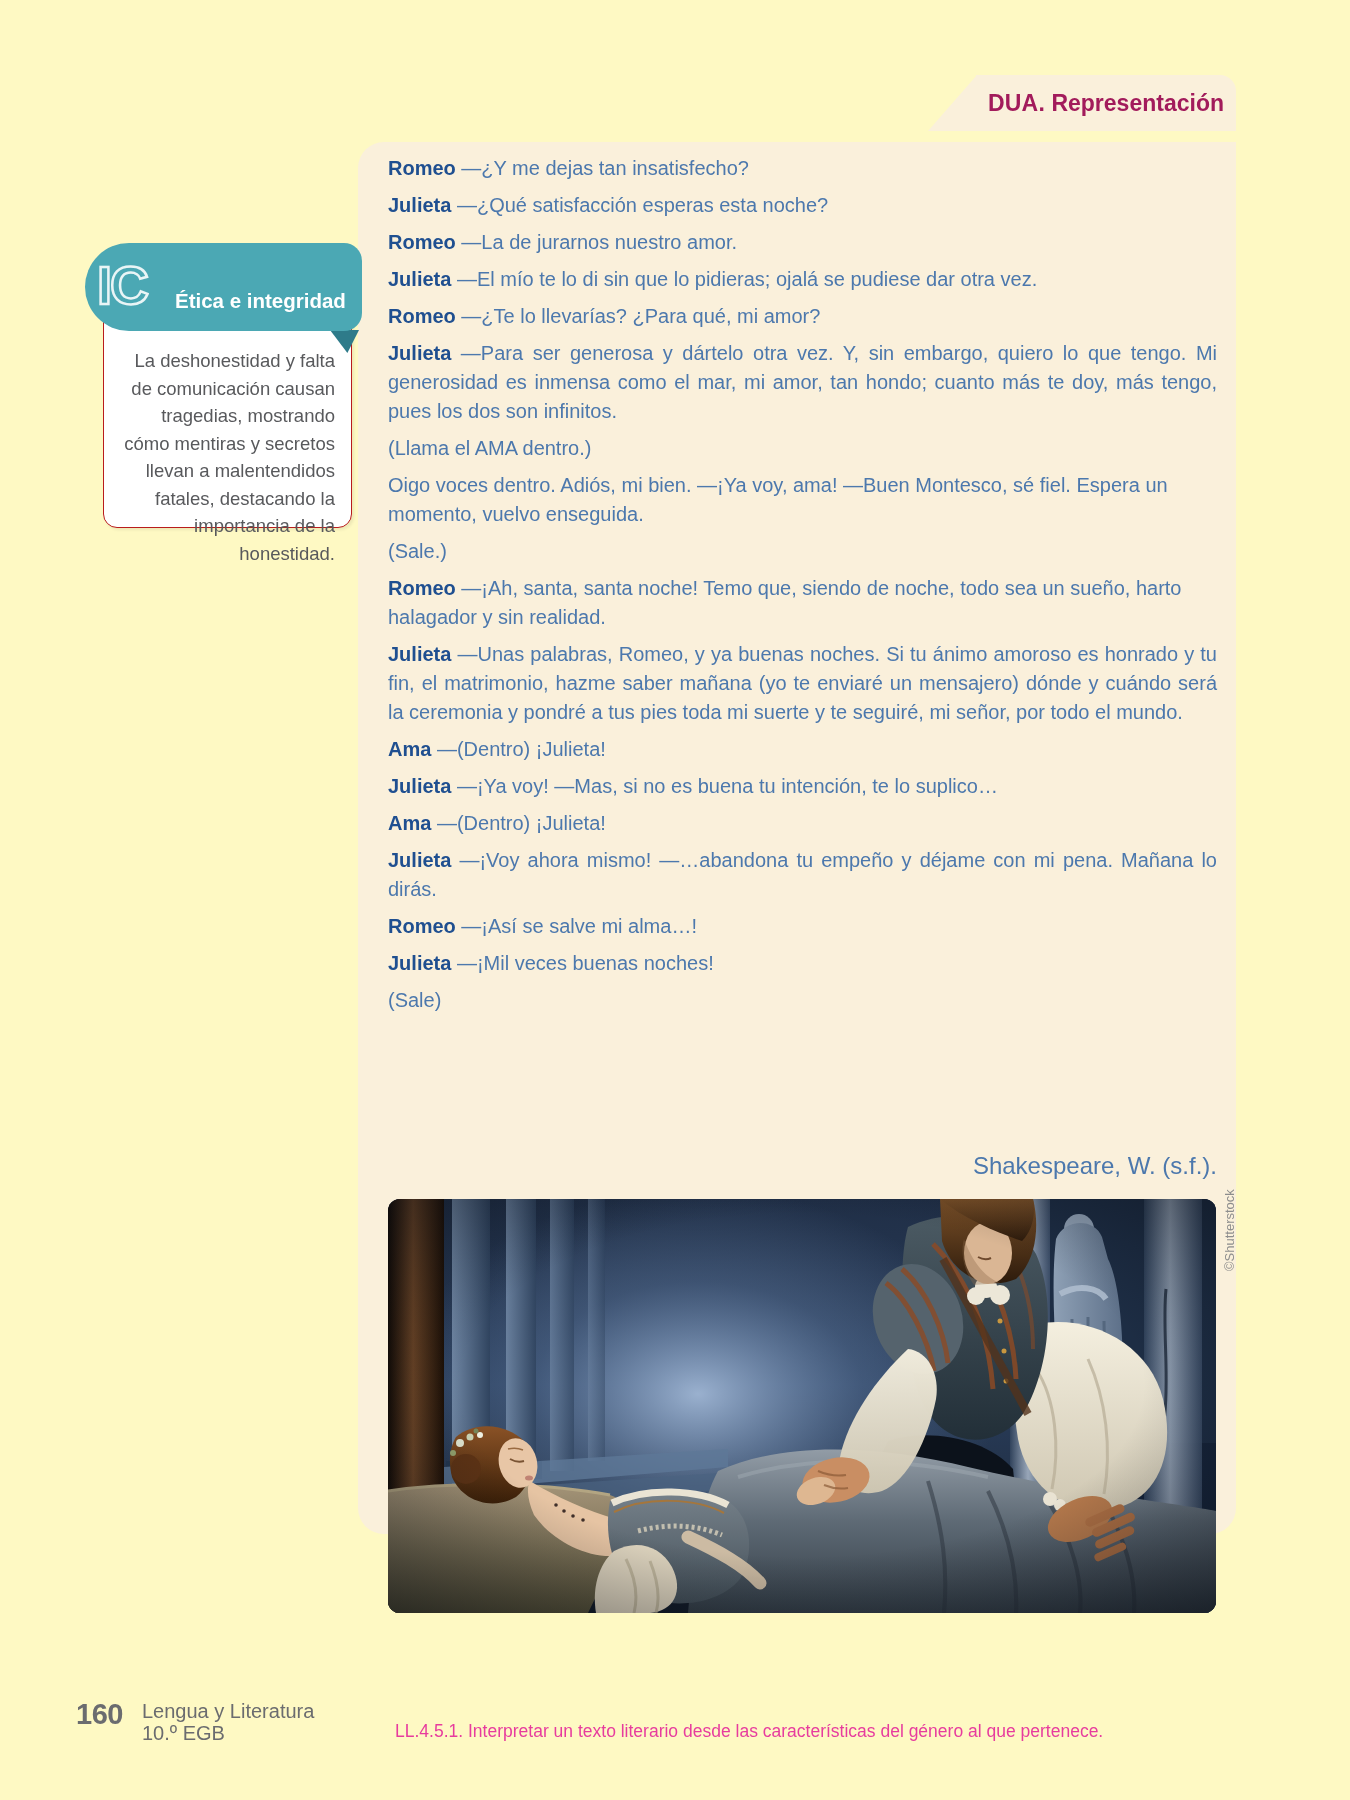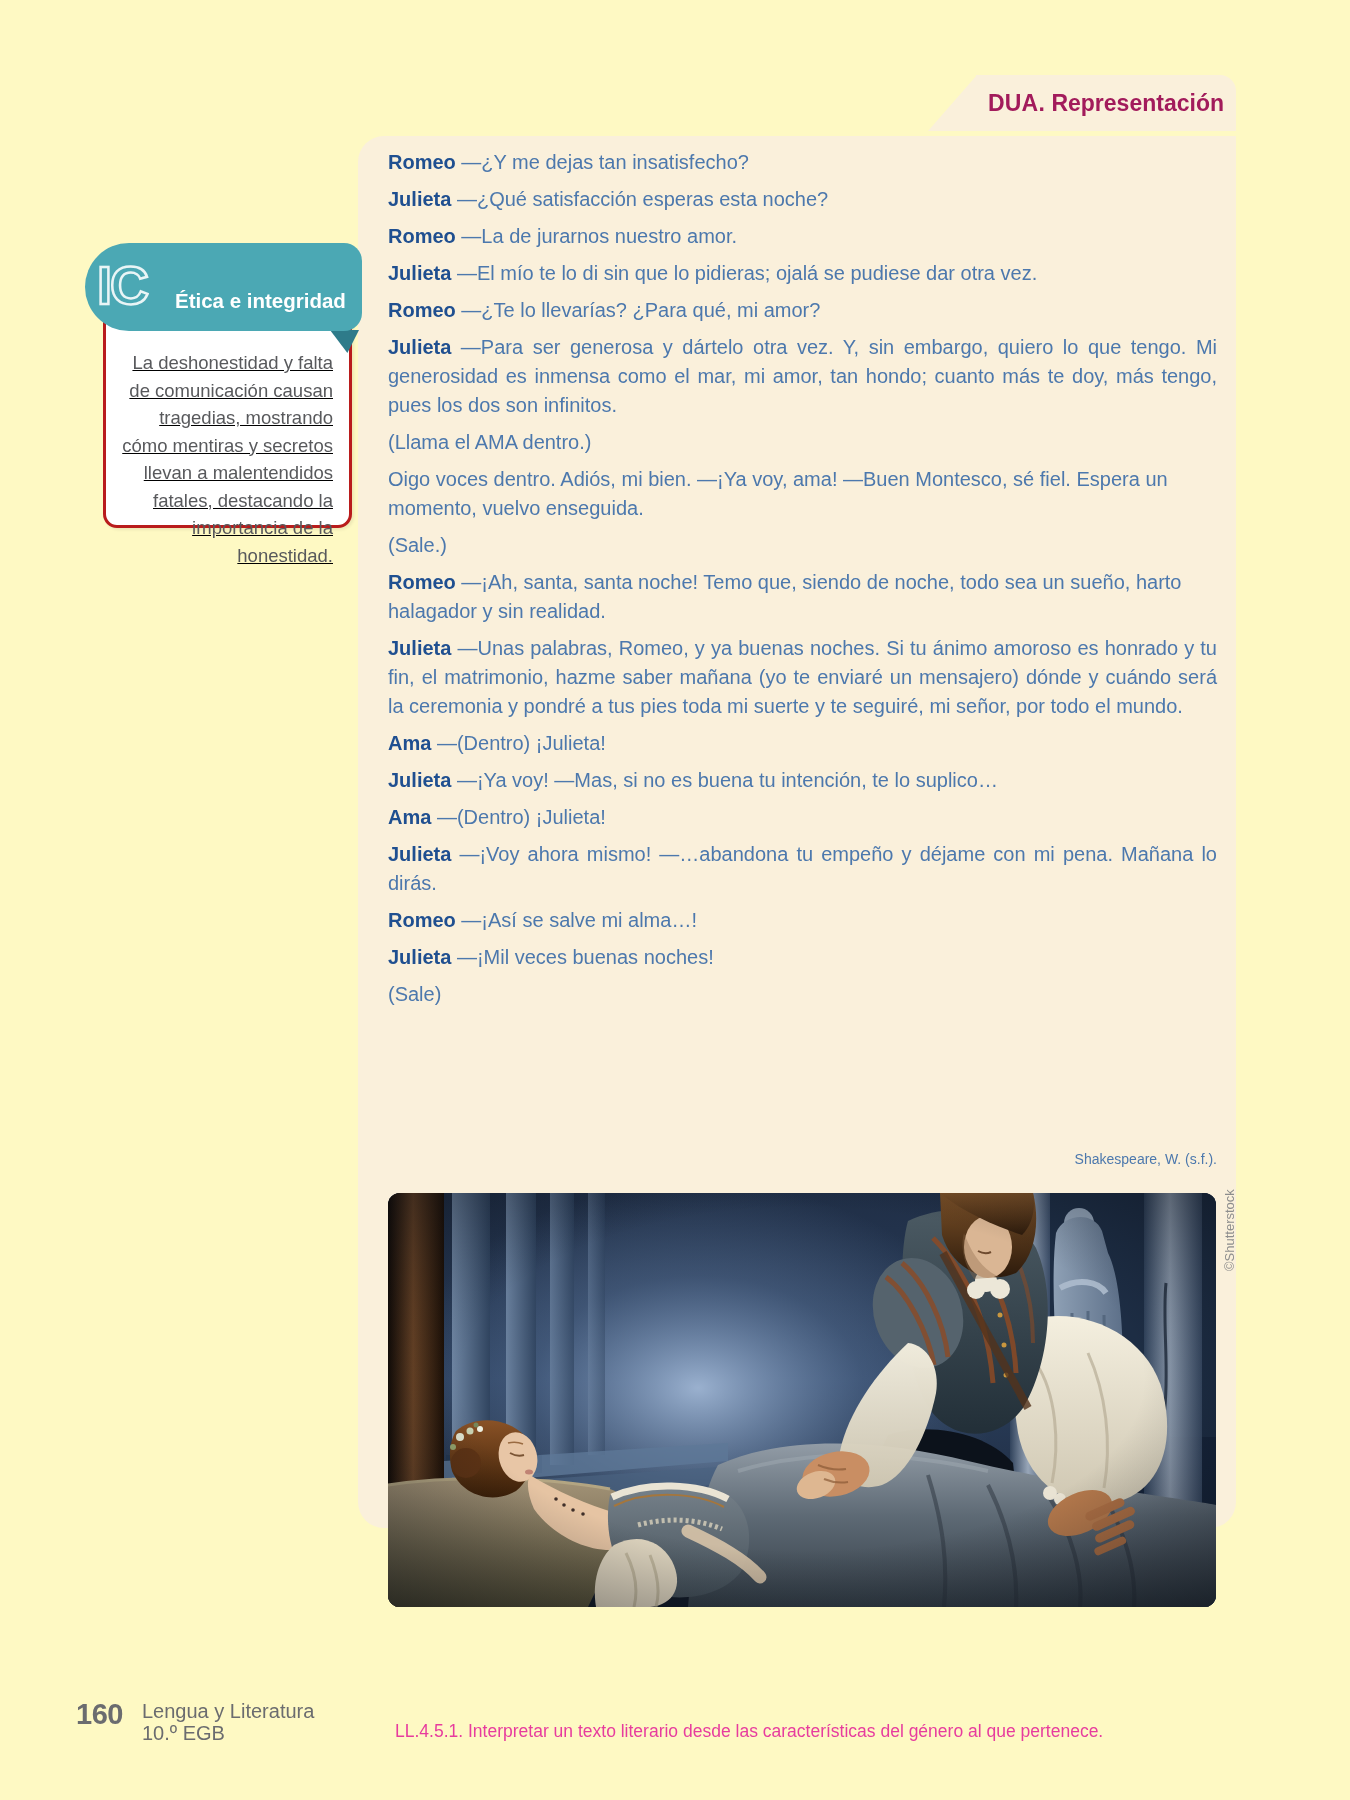--- a/index.html
+++ b/index.html
@@ -8,36 +8,36 @@
     font-family:"Liberation Sans","DejaVu Sans",sans-serif;
   }
   
   .tab-diag{position:absolute;left:928px;top:75px;width:49px;height:56px;background:#FAF0DB;
     clip-path:polygon(100% 0,100% 100%,0 100%);}
   .tab-rect{position:absolute;left:976px;top:75px;width:260px;height:56px;background:#FAF0DB;
     border-radius:0 16px 0 0;display:flex;align-items:center;justify-content:center;}
   .tab-text{font-size:23px;color:#A21B5B;font-weight:600;white-space:nowrap;}
   .tab-text b{font-weight:800;letter-spacing:.2px;}
   
-  .panel{position:absolute;left:358px;top:136px;width:878px;height:1392px;background:#FAF0DB;
+  .panel{position:absolute;left:358px;top:142px;width:878px;height:1392px;background:#FAF0DB;
     border-radius:26px 0 26px 26px;box-sizing:border-box;padding:12px 19px 6px 30px;}
   .entry{margin:0 0 8px 0;font-size:20px;line-height:29px;color:#4C78AD;}
   .entry.justify{text-align:justify;}
   .speaker{color:#1F4F90;font-weight:700;}
-  .attribution{margin:136px 0 0 0;text-align:right;font-size:14px;line-height:29px;color:#4C78AD;}
+  .attribution{margin:136px 0 0 0;text-align:right;font-size:24px;line-height:29px;color:#4C78AD;}
   
   .photo{position:relative;width:828px;height:414px;margin-top:19px;border-radius:12px;overflow:hidden;
     background:#1c2a3f;}
   .photo svg{display:block;width:828px;height:414px;}
   .credit{position:absolute;left:1222px;top:1253px;width:18px;height:120px;}
   .credit span{display:block;white-space:nowrap;font-size:13px;color:#8D8D8D;
     transform:rotate(-90deg) translateX(-100%);transform-origin:0 0;}
   
   .note-box{position:absolute;left:103px;top:300px;width:249px;height:228px;background:#ffffff;
-    border:3px solid #b91c1c;border-radius:4px 4px 14px 14px;box-shadow:2px 2px 3px rgba(0,0,0,.07);box-sizing:border-box;text-decoration:underline;}
+    border:1px solid #b91c1c;border-radius:4px 4px 14px 14px;box-shadow:2px 2px 3px rgba(0,0,0,.07);box-sizing:border-box;}
   .note-text{margin:46px 16px 0 12px;text-align:right;font-size:18.5px;line-height:27.5px;color:#58595C;}
   .teal-fold{position:absolute;left:330px;top:330px;width:29px;height:23px;background:#2E7B8A;
     clip-path:polygon(0 0,100% 0,60% 100%);}
   .teal-box{position:absolute;left:85px;top:243px;width:277px;height:88px;background:#4BA8B4;
     border-radius:44px 18px 18px 44px;}
   .ic-glyph{position:absolute;left:12px;top:10px;font-size:54px;font-weight:800;letter-spacing:-2px;
     color:transparent;-webkit-text-stroke:2.5px rgba(255,255,255,.88);line-height:64px;}
   .teal-title{position:absolute;left:90px;top:0;height:116px;display:flex;align-items:center;
     font-size:20.5px;font-weight:700;color:#ffffff;}
   

